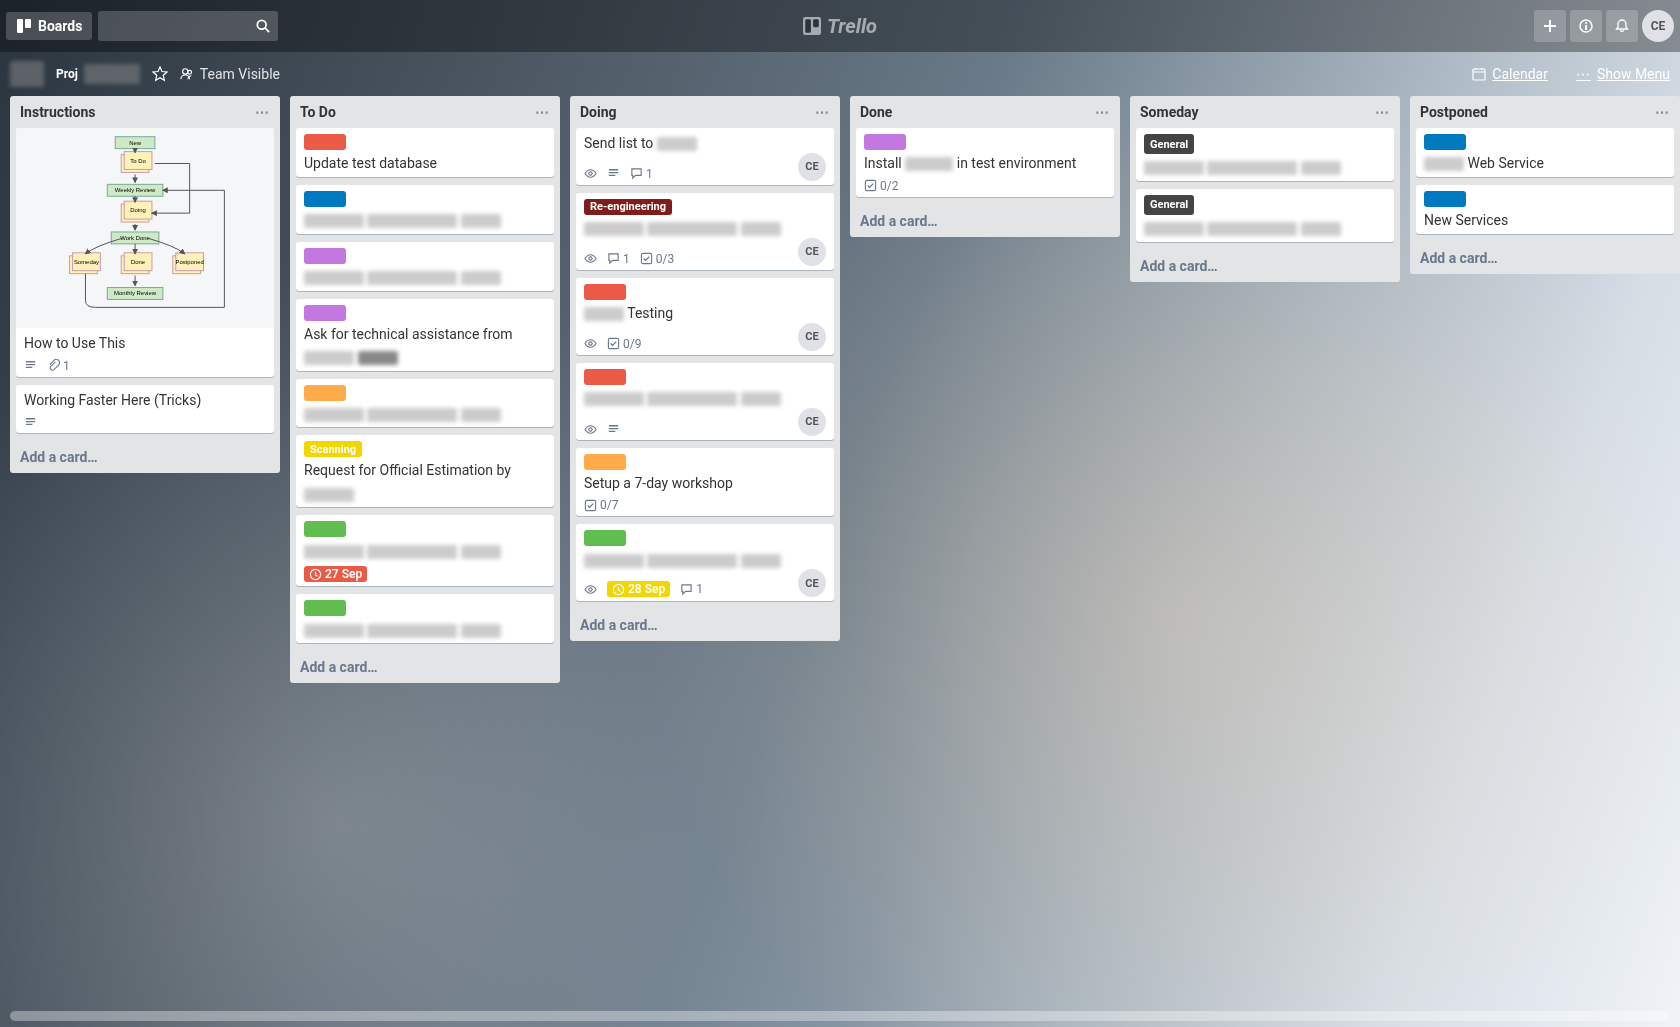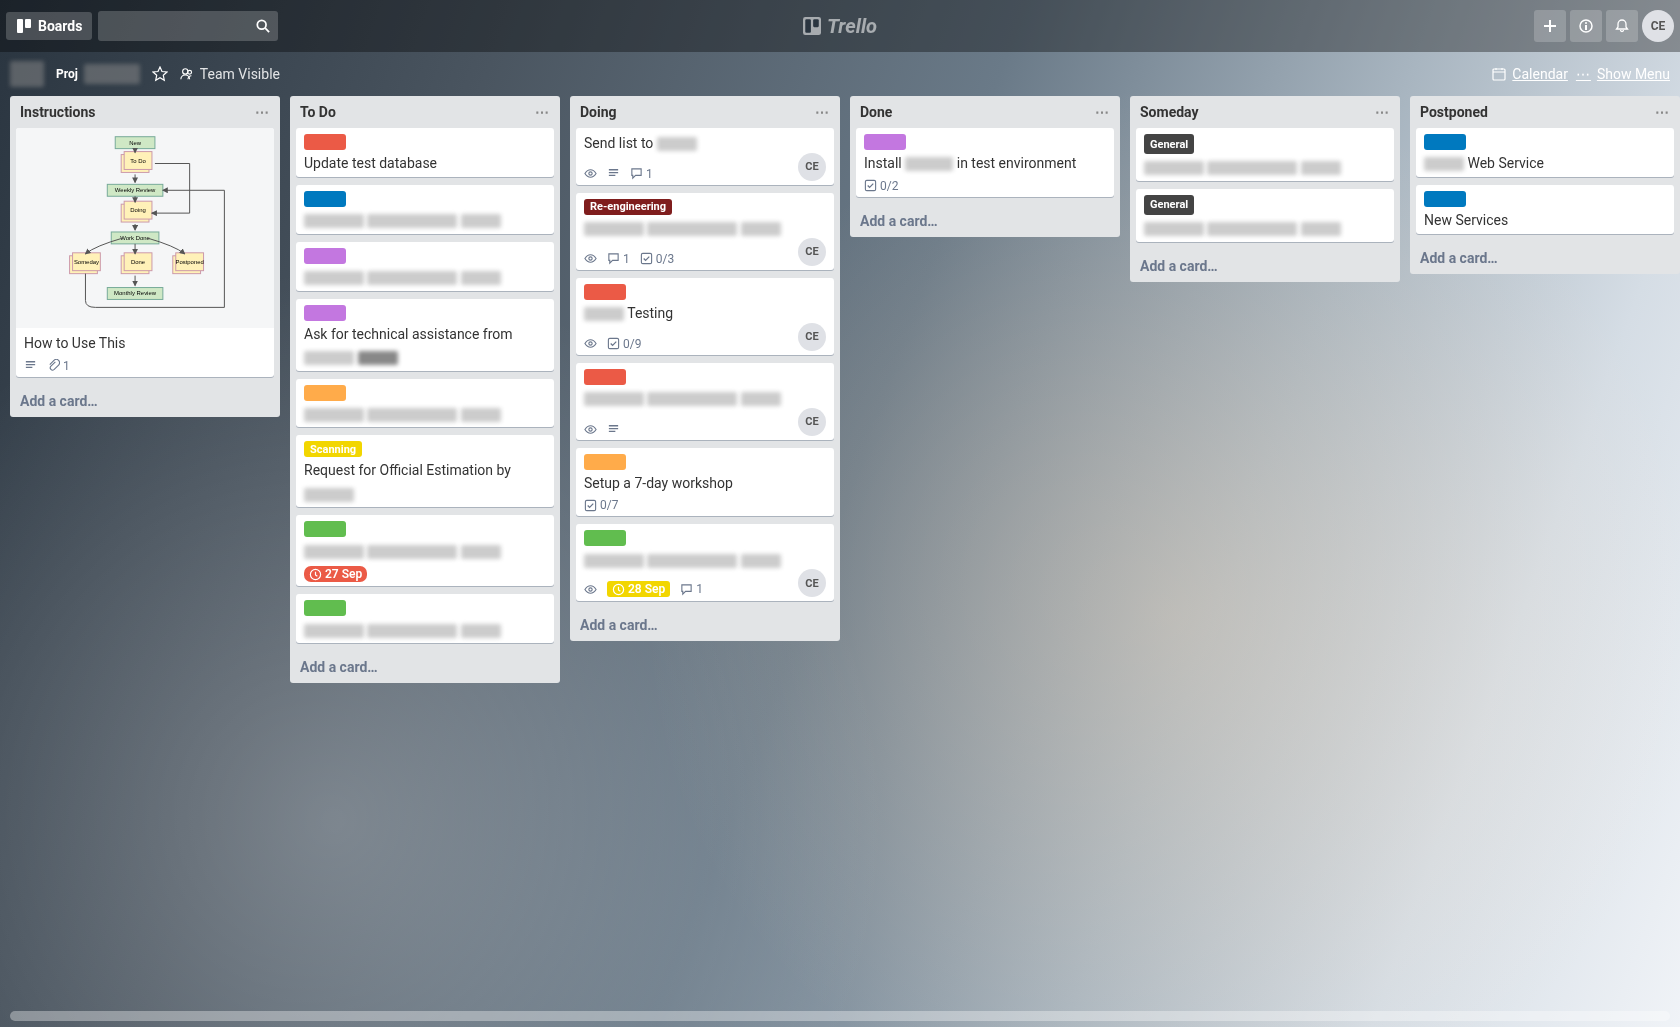--- a/index.html
+++ b/index.html
@@ -72,21 +72,21 @@
   position: relative;
   height: 44px;
   display: flex; align-items: center;
   padding: 0 10px;
   gap: 12px;
   color: #fff;
 }
 .board-name { font-size: 12px; font-weight: 700; display: flex; align-items: center; gap: 6px; }
 .blur-box { background: rgba(140,140,140,.5); border-radius: 2px; filter: blur(2px); }
 .star-btn, .vis-btn { color: rgba(255,255,255,.85); cursor: pointer; display: flex; align-items: center; gap: 6px; font-size: 14px; }
-.board-header-right { margin-left: auto; display: flex; gap: 8px; align-items: center; font-size: 14px; }
+.board-header-right { margin-left: auto; display: flex; gap: 28px; align-items: center; font-size: 14px; }
 .board-header-right a { color: #fff; text-decoration: underline; cursor: pointer; display: flex; align-items: center; gap: 6px; }
 .board {
   position: relative;
   display: flex;
   gap: 10px;
   padding: 0 10px;
   height: calc(100% - 84px);
   overflow-x: auto;
   align-items: flex-start;
 }
@@ -117,21 +117,21 @@
 }
 .card-cover { height: 200px; background: #f5f6f7; display: flex; align-items: center; justify-content: center; }
 .card-body { padding: 6px 8px 4px; }
 .labels { display: flex; gap: 4px; margin-bottom: 4px; flex-wrap: wrap; }
 .label { height: 16px; border-radius: 3px; min-width: 42px; padding: 0 6px; font-size: 11px; font-weight: 700; color: #fff; display: flex; align-items: center; }
 .label-dark { height: 20px; background: #444; }
 .card-title { font-size: 14px; color: #333; line-height: 1.35; word-wrap: break-word; }
 .badges { display: flex; gap: 10px; align-items: center; margin-top: 6px; font-size: 12px; color: #6b778c; flex-wrap: wrap; }
 .badge { display: flex; align-items: center; gap: 3px; }
 .badge-due { background: #f2d600; color: #fff; padding: 1px 5px; border-radius: 3px; font-weight: 600; }
-.badge-due.red { background: #eb5a46; border-radius: 7px; }
+.badge-due.red { background: #eb5a46; }
 .card-row { display: flex; justify-content: space-between; align-items: flex-end; }
 .member { width: 28px; height: 28px; border-radius: 50%; background: #dfe1e6; color: #555; display: flex; align-items: center; justify-content: center; font-size: 11px; font-weight: 700; margin-left: auto; }
 .add-card { padding: 8px 10px; color: #6b778c; font-size: 14px; cursor: pointer; font-weight: bold; }
 .blurline { display: inline-block; height: 14px; background: #ccc; border-radius: 2px; filter: blur(2px); vertical-align: middle; }
 .flowchart-svg { width: 100%; height: 100%; }
 .hscroll { position: absolute; bottom: 6px; left: 10px; right: 10px; height: 10px; background: rgba(255,255,255,.35); border-radius: 5px; }
 </style>
 </head>
 <body>
 
@@ -288,20 +288,34 @@
                     <path d="M2 3h10M2 6h10M2 9h7" stroke="#6b778c" stroke-width="1.5"></path>
                   </svg>
                 </span>
                 <span class="badge"><svg width="13" height="13" viewBox="0 0 14 14">
                     <path d="M9 3l-5 5a2.5 2.5 0 0 0 3.5 3.5l5-5A3.5 3.5 0 0 0 7.5 1.5L3 6" fill="none" stroke="#6b778c" stroke-width="1.2"></path>
                   </svg> 1</span>
               </div>
             </div>
           </div>
         </div>
+        <div class="card">
+          <div class="card-body">
+            <div class="card-title"><span>Working Faster Here (Tricks)</span></div>
+            <div class="card-row">
+              <div class="badges">
+                <span class="badge">
+                  <svg width="13" height="13" viewBox="0 0 14 14">
+                    <path d="M2 3h10M2 6h10M2 9h7" stroke="#6b778c" stroke-width="1.5"></path>
+                  </svg>
+                </span>
+              </div>
+            </div>
+          </div>
+        </div>
       </div>
     <div class="add-card">Add a card…</div>
     </div>
     <div class="list">
     <div class="list-header">
       <span>To Do</span>
       <span class="list-menu">⋯</span>
     </div>
     <div class="cards">
         <div class="card">

